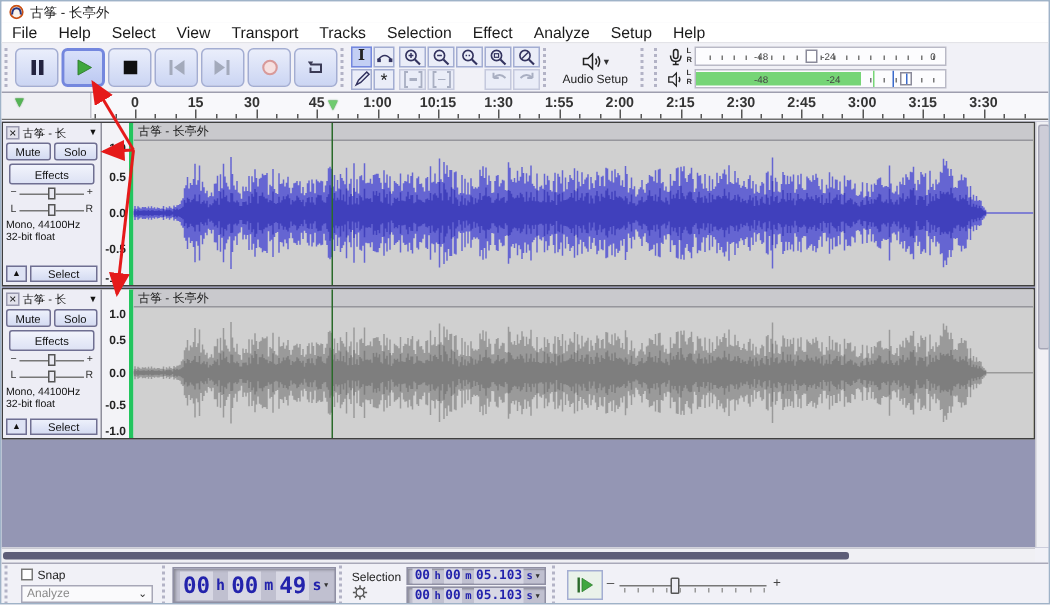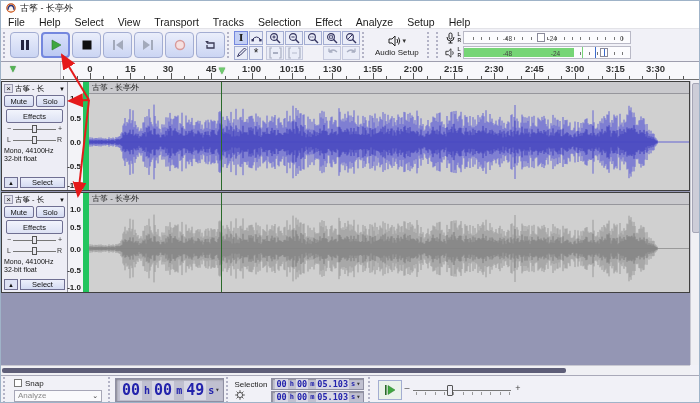--- a/index.html
+++ b/index.html
@@ -61,21 +61,21 @@
   .effects{height:14px;margin:2px 2px 0 2px;font-size:7.5px;border:1px solid #6F6F92;background:linear-gradient(#F2F4FC,#DDE2F4);border-radius:2px;
            display:flex;align-items:center;justify-content:center;text-align:center;}
   .sld{position:relative;height:10px;margin:1px 2px 0 2px;}
   .sld .end{position:absolute;top:0;font-size:7px;color:#333;line-height:10px;}
   .sld .line{position:absolute;left:7px;right:7px;top:5px;height:1px;background:#777;}
   .sld .thumb{position:absolute;left:26px;top:1px;width:5px;height:8px;background:#E9E9F2;border:1px solid #555;}
   .tinfo{font-size:7px;line-height:8px;margin-top:2px;color:#111;}
   .selrow{display:flex;gap:2px;margin-top:auto;margin-bottom:1px;}
   .collapsebtn{width:14px;height:11px;font-size:6px;border:1px solid #6F6F92;background:#DDE2F4;display:flex;align-items:center;justify-content:center;}
   .selectbtn{flex:1;height:11px;font-size:7.5px;border:1px solid #6F6F92;background:linear-gradient(#EDF0FB,#D4DBF2);display:flex;align-items:center;justify-content:center;}
-  .vruler{position:relative;width:21px;background:#F3F3F7;border-right:6px solid #22c55e;}
+  .vruler{position:relative;width:21px;background:#F3F3F7;border-right:3px solid #22c55e;}
   .vlabel{position:absolute;right:2px;font-size:8px;font-weight:bold;color:#222;}
   .wave{flex:1;position:relative;display:flex;flex-direction:column;background:#D0D0D0;overflow:hidden;}
   .cliptitle{height:12px;line-height:12px;background:#C9C9CD;border-bottom:1px solid #96969C;font-size:8px;color:#222;padding-left:3px;
              white-space:nowrap;overflow:hidden;}
   .wavesvg{flex:1;width:100%;display:block;}
   .playline{position:absolute;top:0;bottom:0;width:1px;background:#2A6A2A;z-index:4;}
   
   .hscroll{position:absolute;left:0;top:364px;width:689px;height:10px;background:#F0F0F4;border-top:1px solid #C9C9D2;}
   .hthumb{position:absolute;left:1px;top:2px;width:564px;height:5px;background:#5E5E78;border-radius:2px;}
   .bbar{position:absolute;left:0;top:374px;width:700px;height:29px;background:#F1F1F7;border-top:1px solid #A9A9B9;display:flex;align-items:center;}

